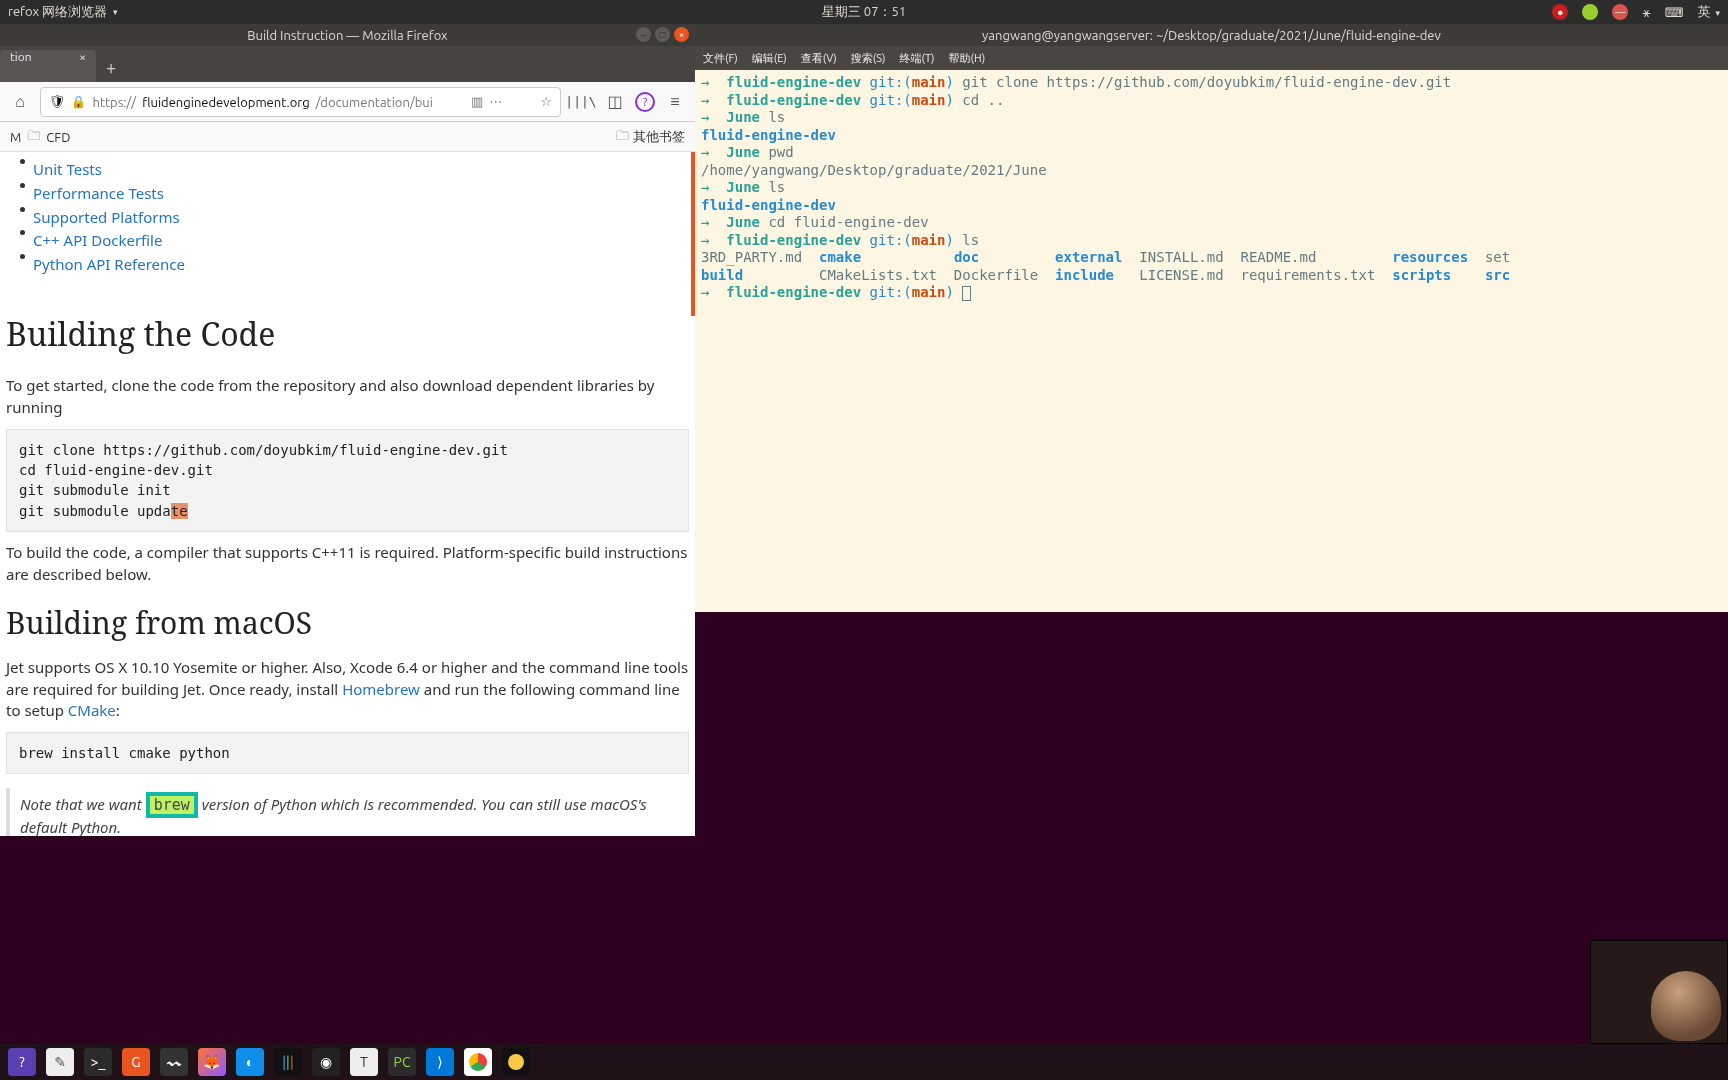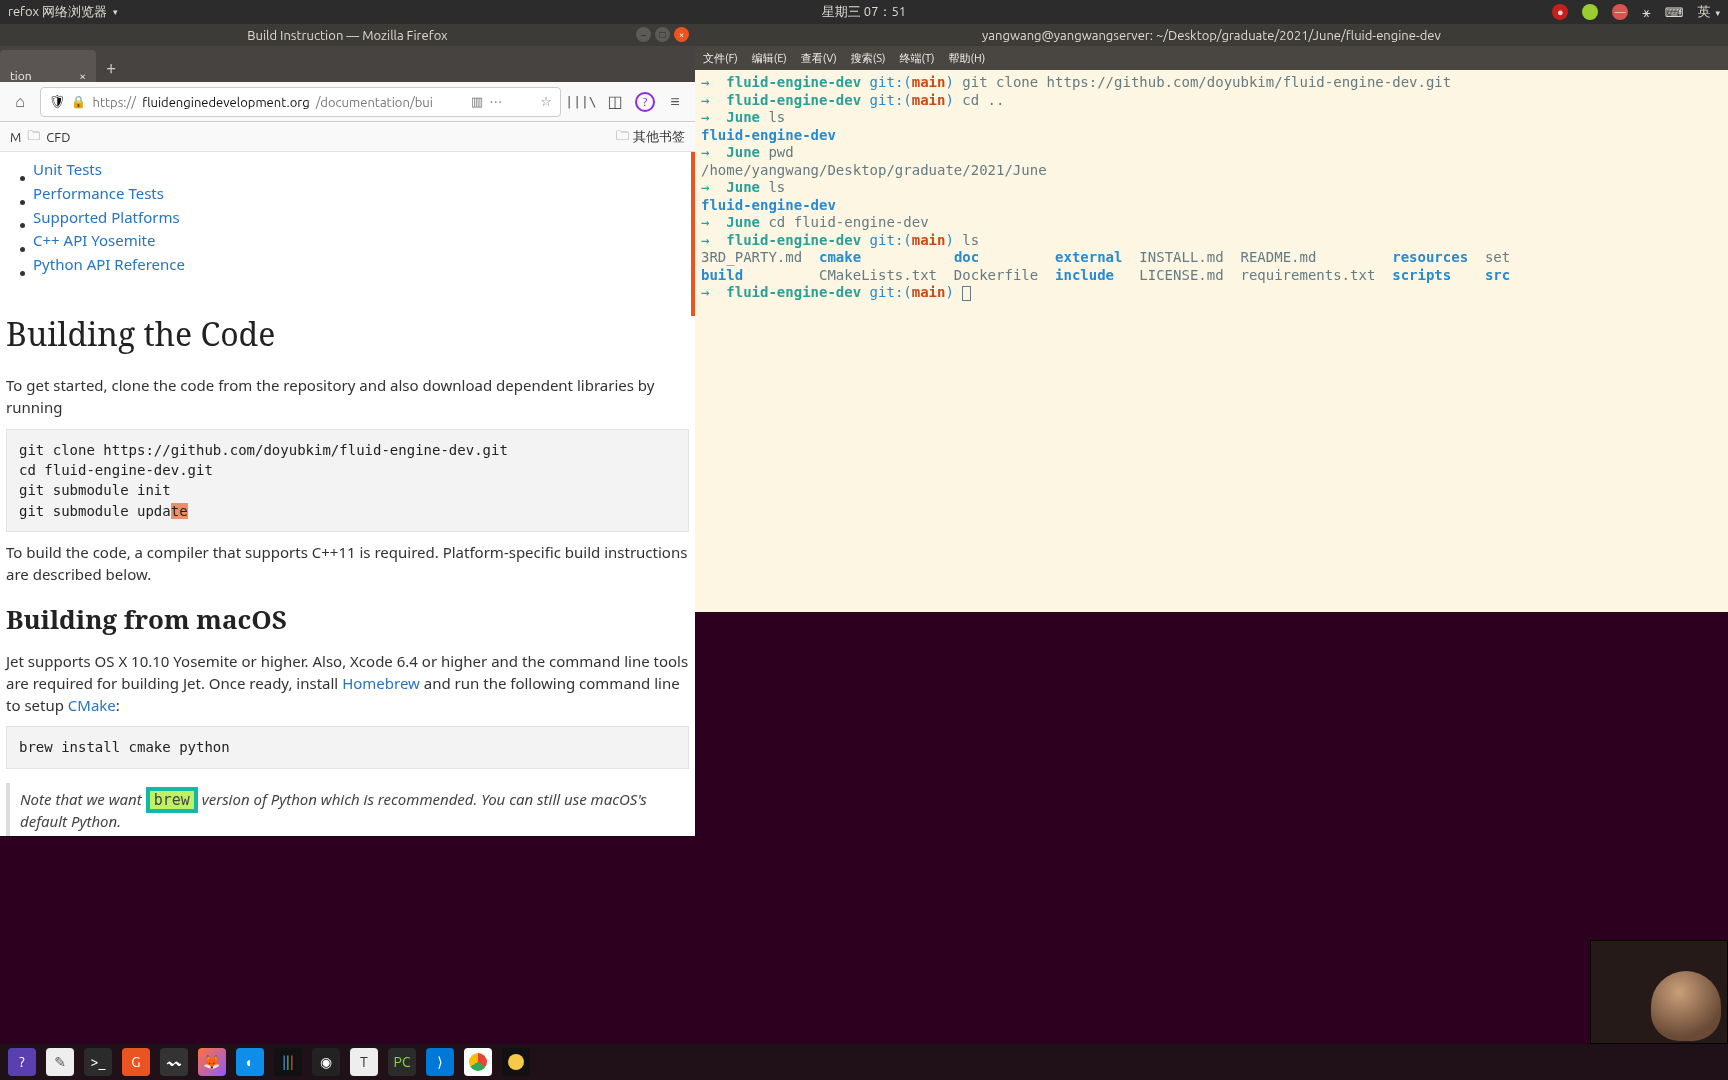--- a/index.html
+++ b/index.html
@@ -15,42 +15,42 @@
 
 
 .titlebar { height: 22px; background: #3c3b37; color: #dfdbd2; font-size: 13px; display: flex; align-items: center; justify-content: center; position: relative; }
 .winctl { position: absolute; right: 6px; top: 3px; display: flex; gap: 4px; }
 .winctl span { width: 15px; height: 15px; border-radius: 50%; display: inline-flex; align-items:center; justify-content:center; font-size:10px; background:#5c5b57; color:#2b2a27;}
 .winctl .close-btn { background: #e95420; color:#fff; }
 
 
 .firefox { position: absolute; left: 0; top: 24px; width: 695px; height: 812px; display: flex; flex-direction: column; background:#ffffff; }
 .tabstrip { height: 36px; background: #474341; display: flex; align-items: flex-end; }
-.tab { height: 32px; background: #5a5552; border-radius: 4px 4px 0 0; display: flex; align-items: flex-end; padding: 0 10px; color: #eee; font-size: 12px; gap:8px; width: 96px; justify-content:space-between;}
+.tab { height: 32px; background: #5a5552; border-radius: 4px 4px 0 0; display: flex; align-items: flex-start; padding: 0 10px; color: #eee; font-size: 12px; gap:8px; width: 96px; justify-content:space-between;}
 .newtab { width: 30px; height:30px; display:flex; align-items:center; justify-content:center; color:#ccc; font-size:18px;}
 .navbar { height: 40px; background: #f9f9fa; border-bottom: 1px solid #ccc; display: flex; align-items: center; padding: 0 6px; gap: 6px; }
 .nav-btn { width: 28px; height: 28px; display:flex; align-items:center; justify-content:center; color:#555; border-radius:4px;}
 .urlbar { flex: 1; height: 30px; border: 1px solid #ccc; border-radius: 4px; display: flex; align-items: center; padding: 0 8px; gap: 6px; font-size: 13px; color:#0c0c0d; background:#fff;}
 .urlbar .lock { color:#777; font-size:12px;}
 .urlbar .host { color:#777; }
 .urlbar .domain { color:#111; }
 .urlbar .path { color:#777; }
 .urlbar .star { margin-left:auto; color:#777;}
 .bookbar { height: 30px; background:#f9f9fa; border-bottom:1px solid #e0e0e0; display:flex; align-items:center; padding:0 10px; font-size:13px; color:#333; gap:6px;}
 .bookbar .right-bm { margin-left:auto; display:flex; align-items:center; gap:4px;}
 .folder-icon{color:#777;}
 
 .content { flex: 1; overflow: hidden; background:#fff; color:#333; position:relative;}
 .content-inner{ padding: 6px 6px 6px 6px; font-family: "Noto Sans", sans-serif; font-size:15px; line-height:1.45;}
 .toc{ list-style:none; margin-left:14px;}
-.toc li{ display:flex; align-items:flex-end; gap:8px; padding:1px 0;}
+.toc li{ display:flex; align-items:flex-start; gap:8px; padding:1px 0;}
 .toc li::before{content:""; width:5px; height:5px; border-radius:50%; background:#333; display:inline-block;}
 .toc a{ color:#2674c4; text-decoration:none;}
 h1.sec{ font-family: "Noto Serif", serif; font-weight: 400; font-size: 32px; color:#222; margin:34px 0 18px 0;}
-h2.sec{ font-family: "Noto Serif", serif; font-weight: 700; font-size: 26px; color:#222; margin:16px 0 12px 0;}
+h2.sec{ font-family: "Noto Serif", serif; font-weight: 400; font-size: 30px; color:#222; margin:16px 0 12px 0;}
 p.body{ margin:8px 0; font-size:15px; color:#333;}
 a.inline{color:#2674c4; text-decoration:none;}
 pre.code{ background:#f3f3f3; border:1px solid #e3e3e3; padding:10px 12px; font-family:"DejaVu Sans Mono", monospace; font-size:14px; color:#222; margin:10px 0; white-space:pre; line-height:1.45;}
 .hl{ background:#e99067; }
 blockquote.note{ border-left:4px solid #ddd; padding:6px 10px; margin:14px 0; font-style:italic; color:#444;}
 blockquote.note code{ font-style:normal; font-family:"DejaVu Sans Mono",monospace; background:#bef264; padding:0 4px; border:4px solid #14b8a6;}
 .scroll-ind{ position:absolute; right:0; top:0; width:4px; height:24%; background:#e95420;}
 
 
 .terminal { position: absolute; left: 695px; top: 24px; right:0; height: 588px; display: flex; flex-direction: column; }
@@ -141,21 +141,21 @@
         <li>
             <a class="inline">Unit Tests</a>
           </li>
         <li>
             <a class="inline">Performance Tests</a>
           </li>
         <li>
             <a class="inline">Supported Platforms</a>
           </li>
         <li>
-            <a class="inline">C++ API Yosemite</a>
+            <a class="inline">C++ API Dockerfile</a>
           </li>
         <li>
             <a class="inline">Python API Reference</a>
           </li>
       </ul>
       <h1 class="sec">Building the Code</h1>
       <p class="body">To get started, clone the code from the repository and also download dependent libraries by running</p>
       <pre class="code"><span>git clone https://github.com/doyubkim/fluid-engine-dev.git</span>
 <span>cd fluid-engine-dev.git</span>
 <span>git submodule init</span>

